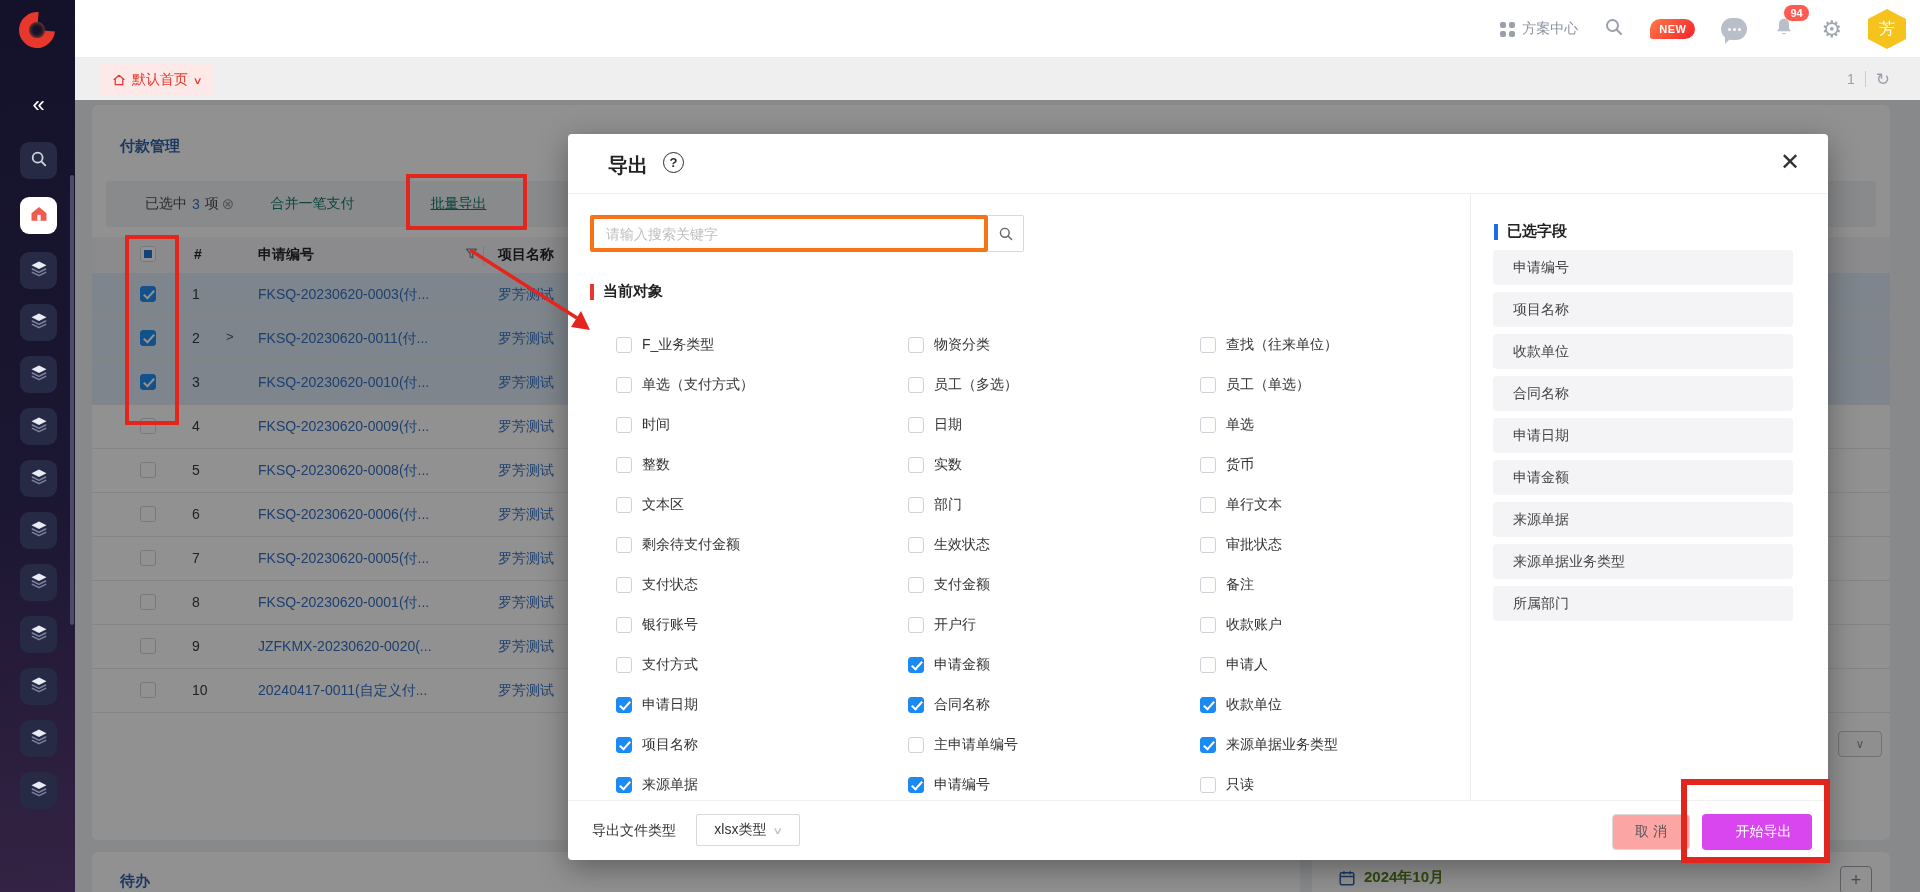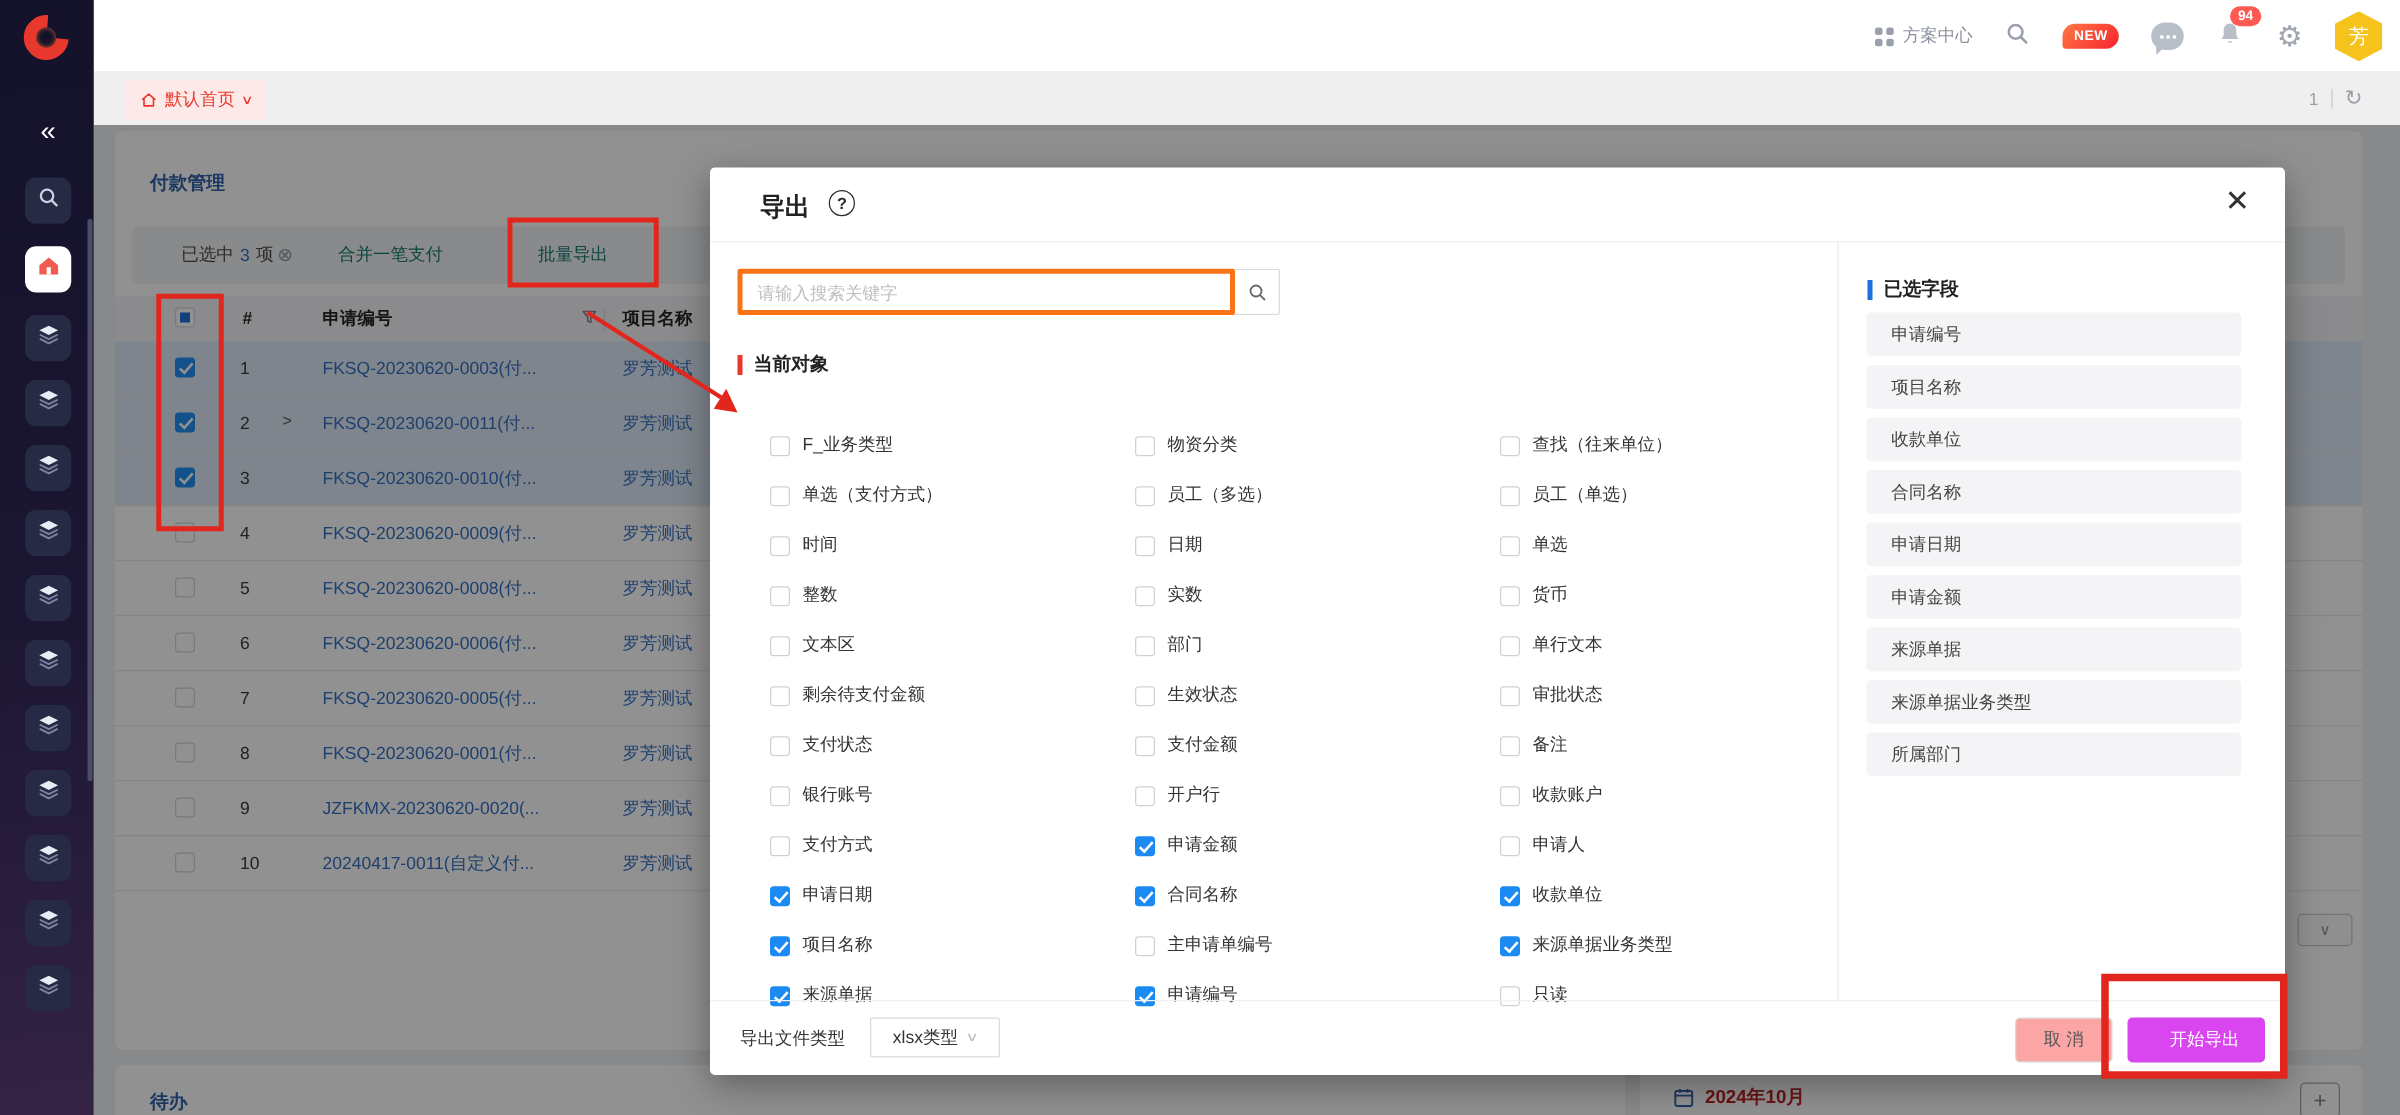--- a/index.html
+++ b/index.html
@@ -54,21 +54,21 @@
   .main-card{left:17px;top:5px;width:1798px;height:735px;}
   .card-title{color:#2a5da8;font-weight:bold;font-size:15px;}
   .main-card .card-title{position:absolute;left:28px;top:32px;}
   .toolbar{position:absolute;left:14px;top:76px;width:1770px;height:46px;background:#f1f2f4;border-radius:4px;
     display:flex;align-items:center;font-size:14px;color:#444;}
   .toolbar .sel-count{color:#2f6cc1;margin:0 5px;}
   .toolbar .dis-ic{color:#8d939c;margin-left:3px;font-size:15px;cursor:pointer;}
   .toolbar .tlink{color:#0f766e;cursor:pointer;}
   .toolbar .t1{margin-left:39px;}
   .toolbar .l1{margin-left:36px;}
-  .toolbar .l2{margin-left:76px;}
+  .toolbar .l2{margin-left:76px;text-decoration:underline;}
 
   .thead{position:absolute;left:0;top:132px;width:1798px;height:36px;background:#f4f5f7;font-size:14px;font-weight:bold;color:#1d1d1f;}
   .thead span{position:absolute;top:9px;}
   .th-num{left:102px;}
   .th-code{left:166px;}
   .th-proj{left:406px;}
   .filter-ic{position:absolute;left:372px;top:10px;}
   .th-div{position:absolute;left:391px;top:8px;width:1px;height:20px;background:#d8dade;}
   .tbody{position:absolute;left:0;top:168px;width:1798px;}
   .trow{position:relative;width:1798px;height:44px;border-bottom:1px solid #e9eaec;font-size:14px;color:#333;}
@@ -78,21 +78,21 @@
   .trow .c-code{position:absolute;left:166px;top:13px;color:#2f6cc1;text-decoration:none;cursor:pointer;white-space:nowrap;}
   .trow .c-proj{position:absolute;left:406px;top:13px;color:#2f6cc1;white-space:nowrap;cursor:pointer;}
   .row-cb{position:absolute;left:48px;top:13px;}
   .thead .row-cb{top:9px;}
   .pager-btn{position:absolute;left:1746px;top:626px;width:44px;height:26px;border:1px solid #c3c6cc;border-radius:4px;
     background:#fbfbfc;color:#8a8f98;font-size:12px;display:flex;align-items:center;justify-content:center;cursor:pointer;}
 
   .todo-card{left:17px;top:752px;width:1208px;height:140px;}
   .todo-card .card-title{position:absolute;left:28px;top:20px;}
   .cal-card{left:1237px;top:752px;width:578px;height:140px;}
-  .cal-head{position:absolute;left:26px;top:16px;display:flex;align-items:center;gap:8px;color:#b91c1c;font-weight:bold;font-size:15px;}
+  .cal-head{position:absolute;left:26px;top:16px;display:flex;align-items:center;gap:8px;color:#4d7c0f;font-weight:bold;font-size:15px;}
   .plus-btn{position:absolute;right:18px;top:14px;width:32px;height:28px;border:1.5px solid #9ea3ab;border-radius:4px;
     color:#7b8089;font-size:18px;display:flex;align-items:center;justify-content:center;cursor:pointer;}
 
   
   .overlay{position:absolute;left:75px;top:100px;width:1845px;height:792px;background:rgba(10,10,12,.45);z-index:20;}
 
   
   .cb{width:16px;height:16px;border:1px solid #cfd3d9;border-radius:3px;background:#fff;display:inline-block;position:relative;flex:none;cursor:pointer;}
   .cb.on{background:#1b8af2;border-color:#1b8af2;}
   .cb.on:after{content:'';position:absolute;left:4.5px;top:1px;width:4px;height:9px;border:solid #fff;border-width:0 2px 2px 0;transform:rotate(42deg);}
@@ -107,21 +107,21 @@
     color:#2b2b2b;font-size:13px;font-weight:bold;display:flex;align-items:center;justify-content:center;cursor:pointer;}
   .m-close{position:absolute;right:28px;top:16px;font-size:24px;color:#333;cursor:pointer;line-height:1;}
   .m-search{position:absolute;left:22px;top:81px;width:398px;height:37px;border:4px solid #f97316;border-radius:2px;
     font-size:14px;color:#333;padding:0 12px;outline:none;}
   .m-search::placeholder{color:#bfbfbf;}
   .m-search-btn{position:absolute;left:420px;top:81px;width:36px;height:37px;border:1px solid #d9d9d9;border-left:none;border-radius:0 2px 2px 0;
     background:#fff;display:flex;align-items:center;justify-content:center;cursor:pointer;}
   .m-section{position:absolute;left:22px;top:148px;display:flex;align-items:center;gap:9px;font-size:15px;font-weight:bold;color:#222;}
   .m-section .bar{width:4px;height:16px;background:#e8372c;}
   .field-grid{position:absolute;left:48px;top:191px;width:880px;display:grid;grid-template-columns:292px 292px 292px;grid-auto-rows:40px;}
-  .field{display:flex;align-items:flex-end;gap:10px;font-size:14px;color:#333;cursor:pointer;}
+  .field{display:flex;align-items:center;gap:10px;font-size:14px;color:#333;cursor:pointer;}
   .m-foot{position:absolute;left:0;top:666px;width:100%;height:60px;border-top:1px solid #f0f0f0;}
   .ft-label{position:absolute;left:24px;top:21px;font-size:14px;color:#333;}
   .ft-select{position:absolute;left:128px;top:13px;width:104px;height:32px;border:1px solid #d9d9d9;border-radius:2px;
     display:flex;align-items:center;justify-content:center;gap:8px;font-size:14px;color:#333;cursor:pointer;}
   .ft-select .caret{color:#bfbfbf;font-size:10px;transform:scaleX(1.5);}
   .btn{position:absolute;top:13px;height:36px;border-radius:4px;font-size:14px;display:flex;align-items:center;justify-content:center;cursor:pointer;}
   .btn-cancel{left:1044px;width:78px;background:#fca5a5;border:1px solid #d9d9d9;color:#555;}
   .btn-primary{left:1134px;width:110px;background:#d946ef;color:#fff;border:none;padding-left:19px;}
 
   .sel-panel{position:absolute;left:902px;top:60px;width:358px;height:606px;border-left:1px solid #ececec;}

